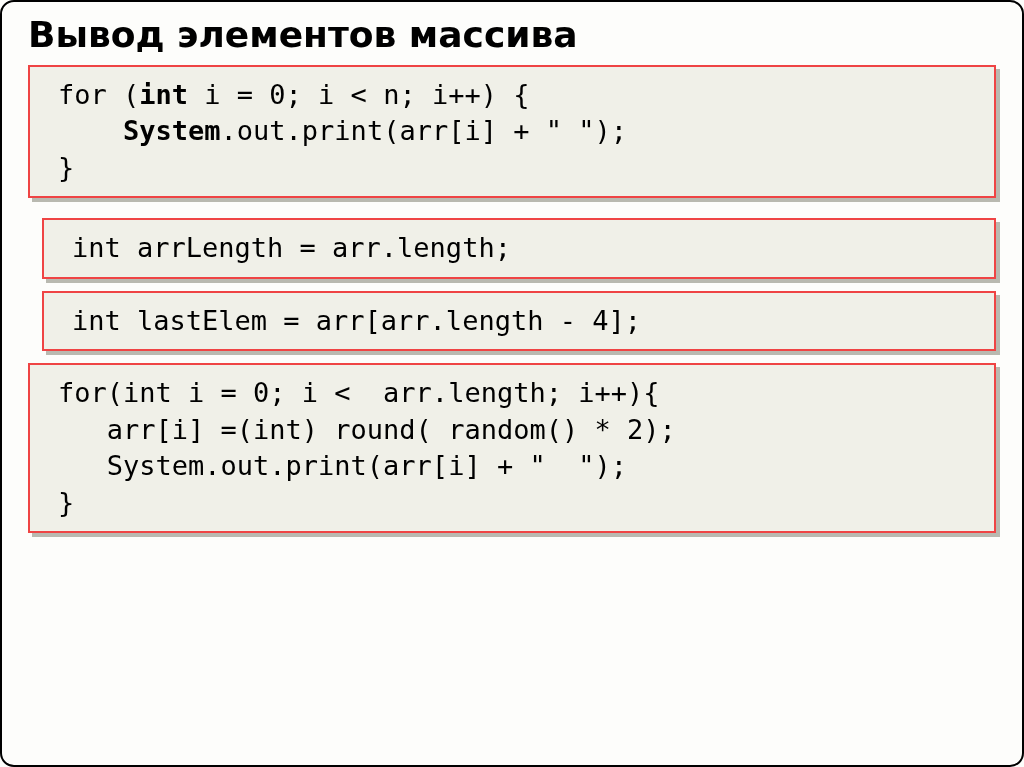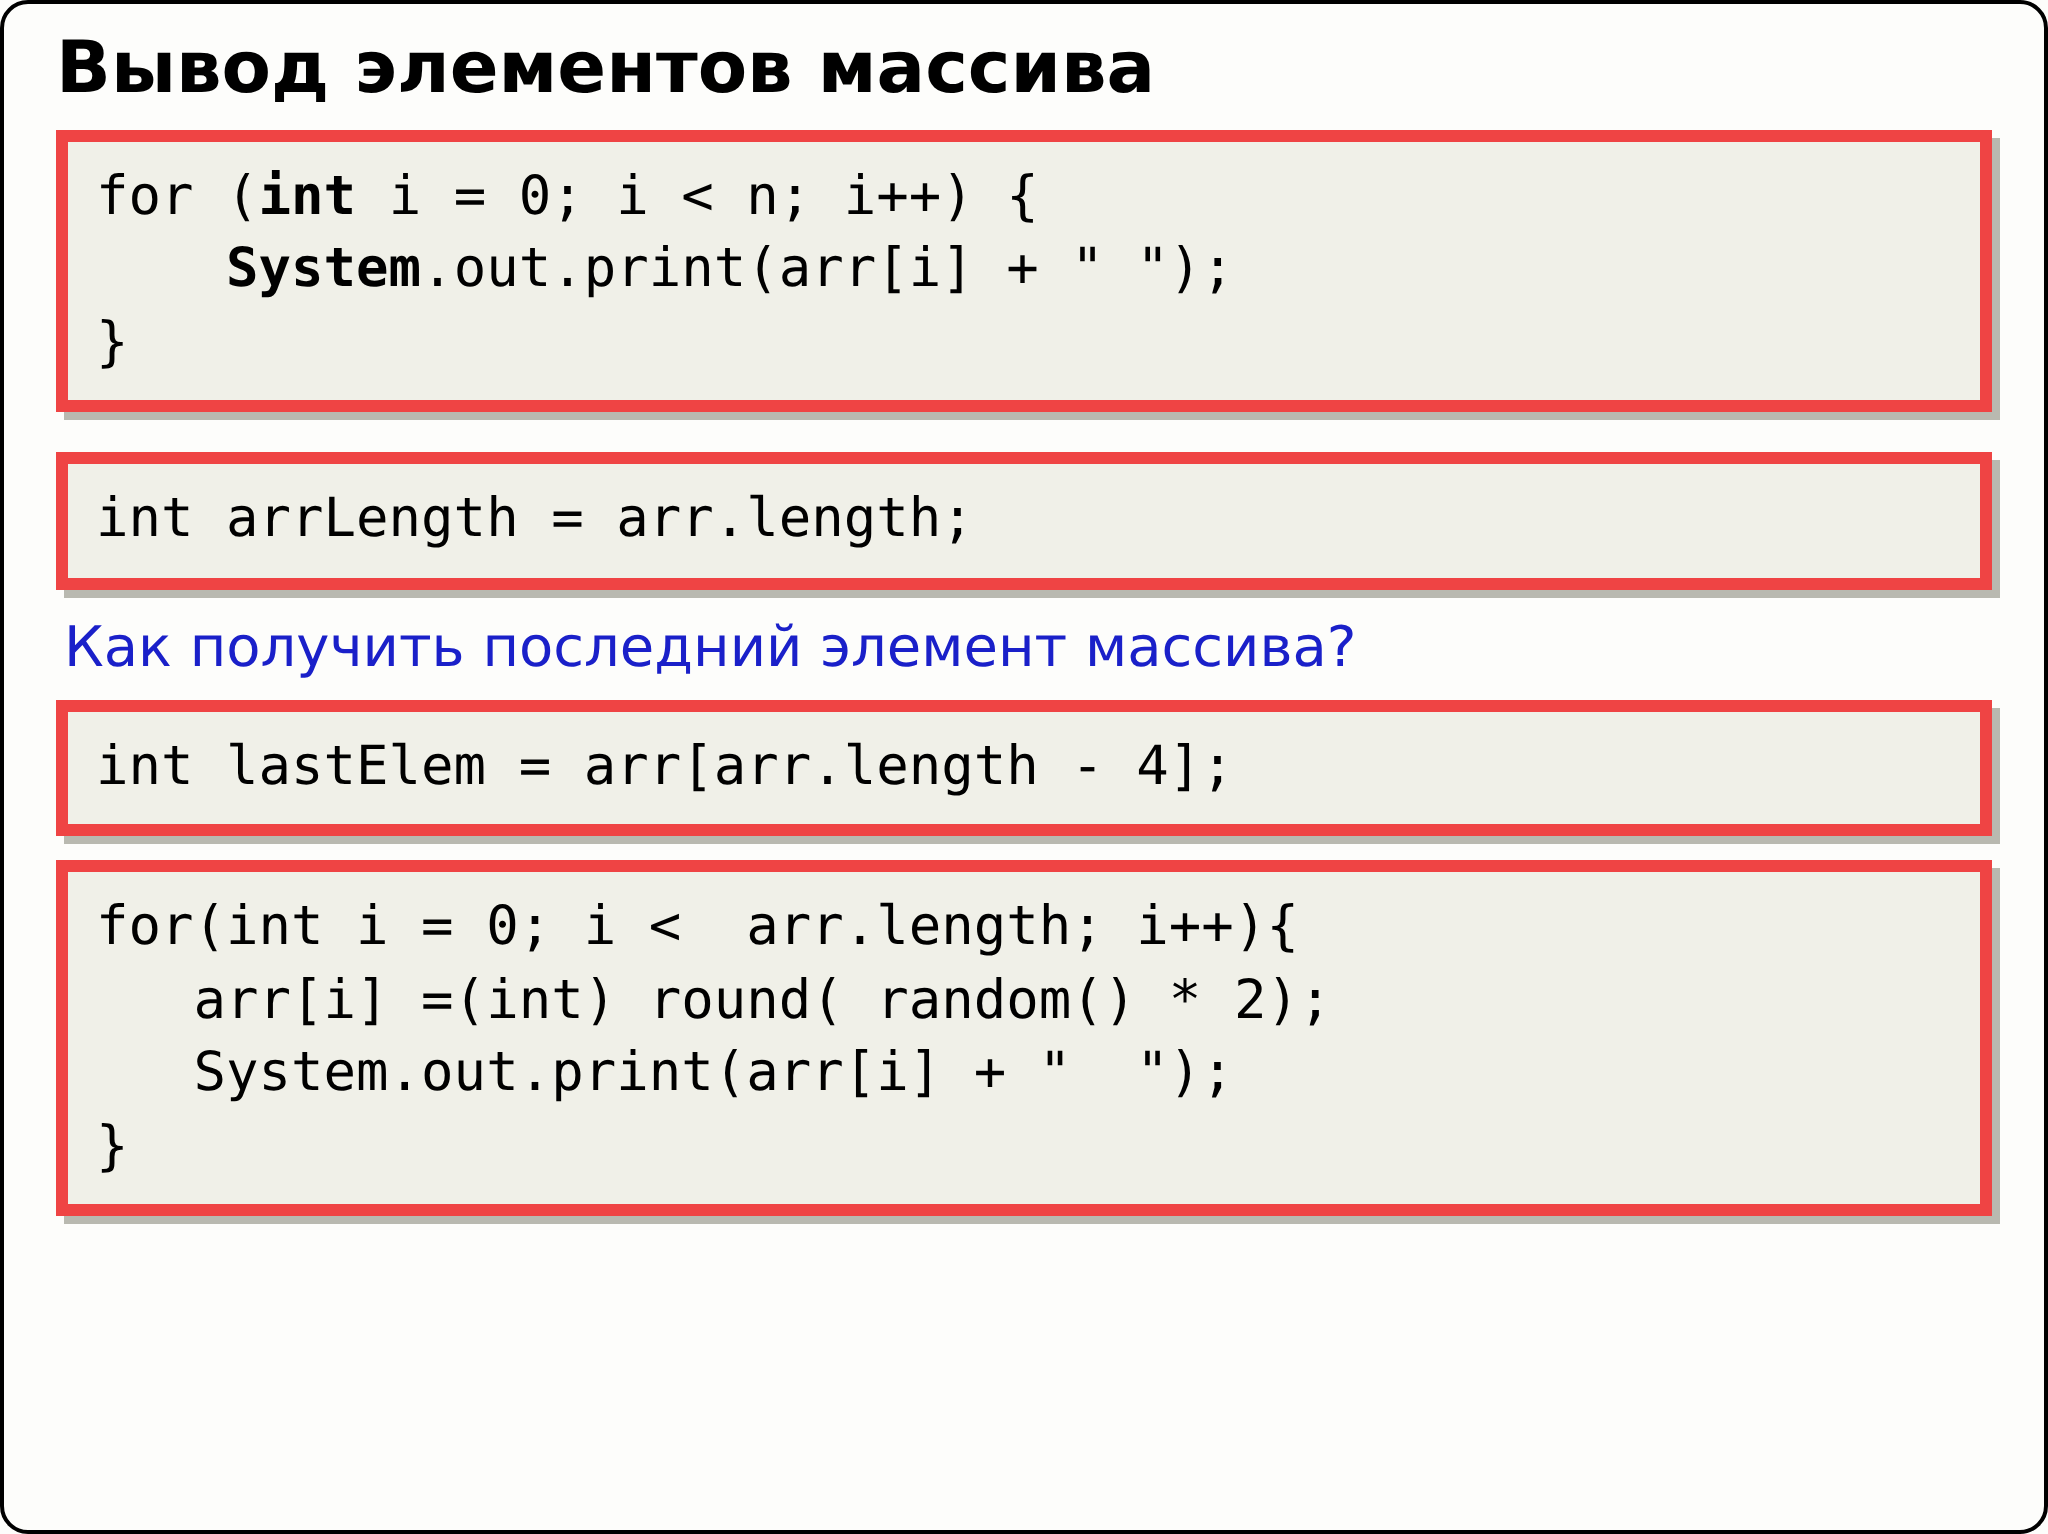--- a/index.html
+++ b/index.html
@@ -23,32 +23,32 @@
       padding: 12px 26px 18px 26px;
     }
     .title {
       font-size: 36px;
       color: #000000;
       margin-bottom: 10px;
       font-weight: bold;
     }
     .code-box {
       background: #f0f0e8;
-      border: 6px solid #ef4444;
+      border: 2px solid #ef4444;
       box-shadow: 4px 4px 0 #b9b9b0;
-      padding: 10px 14px;
+      padding: 10px 28px;
       font-family: "DejaVu Sans Mono", "Courier New", monospace;
       font-size: 27px;
       line-height: 1.35;
       color: #000;
       white-space: pre;
       margin-bottom: 20px;
       overflow: hidden;
     }
-    .code-box.tight { margin-bottom: 12px; }
+    .code-box.tight { margin-bottom: 12px; margin-left: 14px; }
     .question {
       font-size: 28px;
       color: #1a20c9;
       margin: 8px 0 10px 4px;
     }
     .tok-int { font-weight: bold; }
     .tok-sys { font-weight: bold; }
   </style>
 </head>
 <body>
@@ -56,21 +56,20 @@
 <div class="slide">
   <h1 class="title">Вывод элементов массива</h1>
 
   <div class="code-box"><span>for (</span><span class="tok-int">int</span><span> i = 0; i &lt; n; i++) {</span>
 <span>    </span><span class="tok-sys">System</span><span>.out.print(arr[i] + " ");</span>
 <span>}</span></div>
 
 
   <div class="code-box tight">int arrLength = arr.length;</div>
 
-  <div class="question">Как получить последний элемент массива?</div>
 
   <div class="code-box tight">int lastElem = arr[arr.length - 4];</div>
 
 
   <div class="code-box"><span>for(int i = 0; i &lt;  arr.length; i++){</span>
 <span>   arr[i] =(int) round( random() * 2);</span>
 <span>   System.out.print(arr[i] + "  ");</span>
 <span>}</span></div>
 </div>
 

